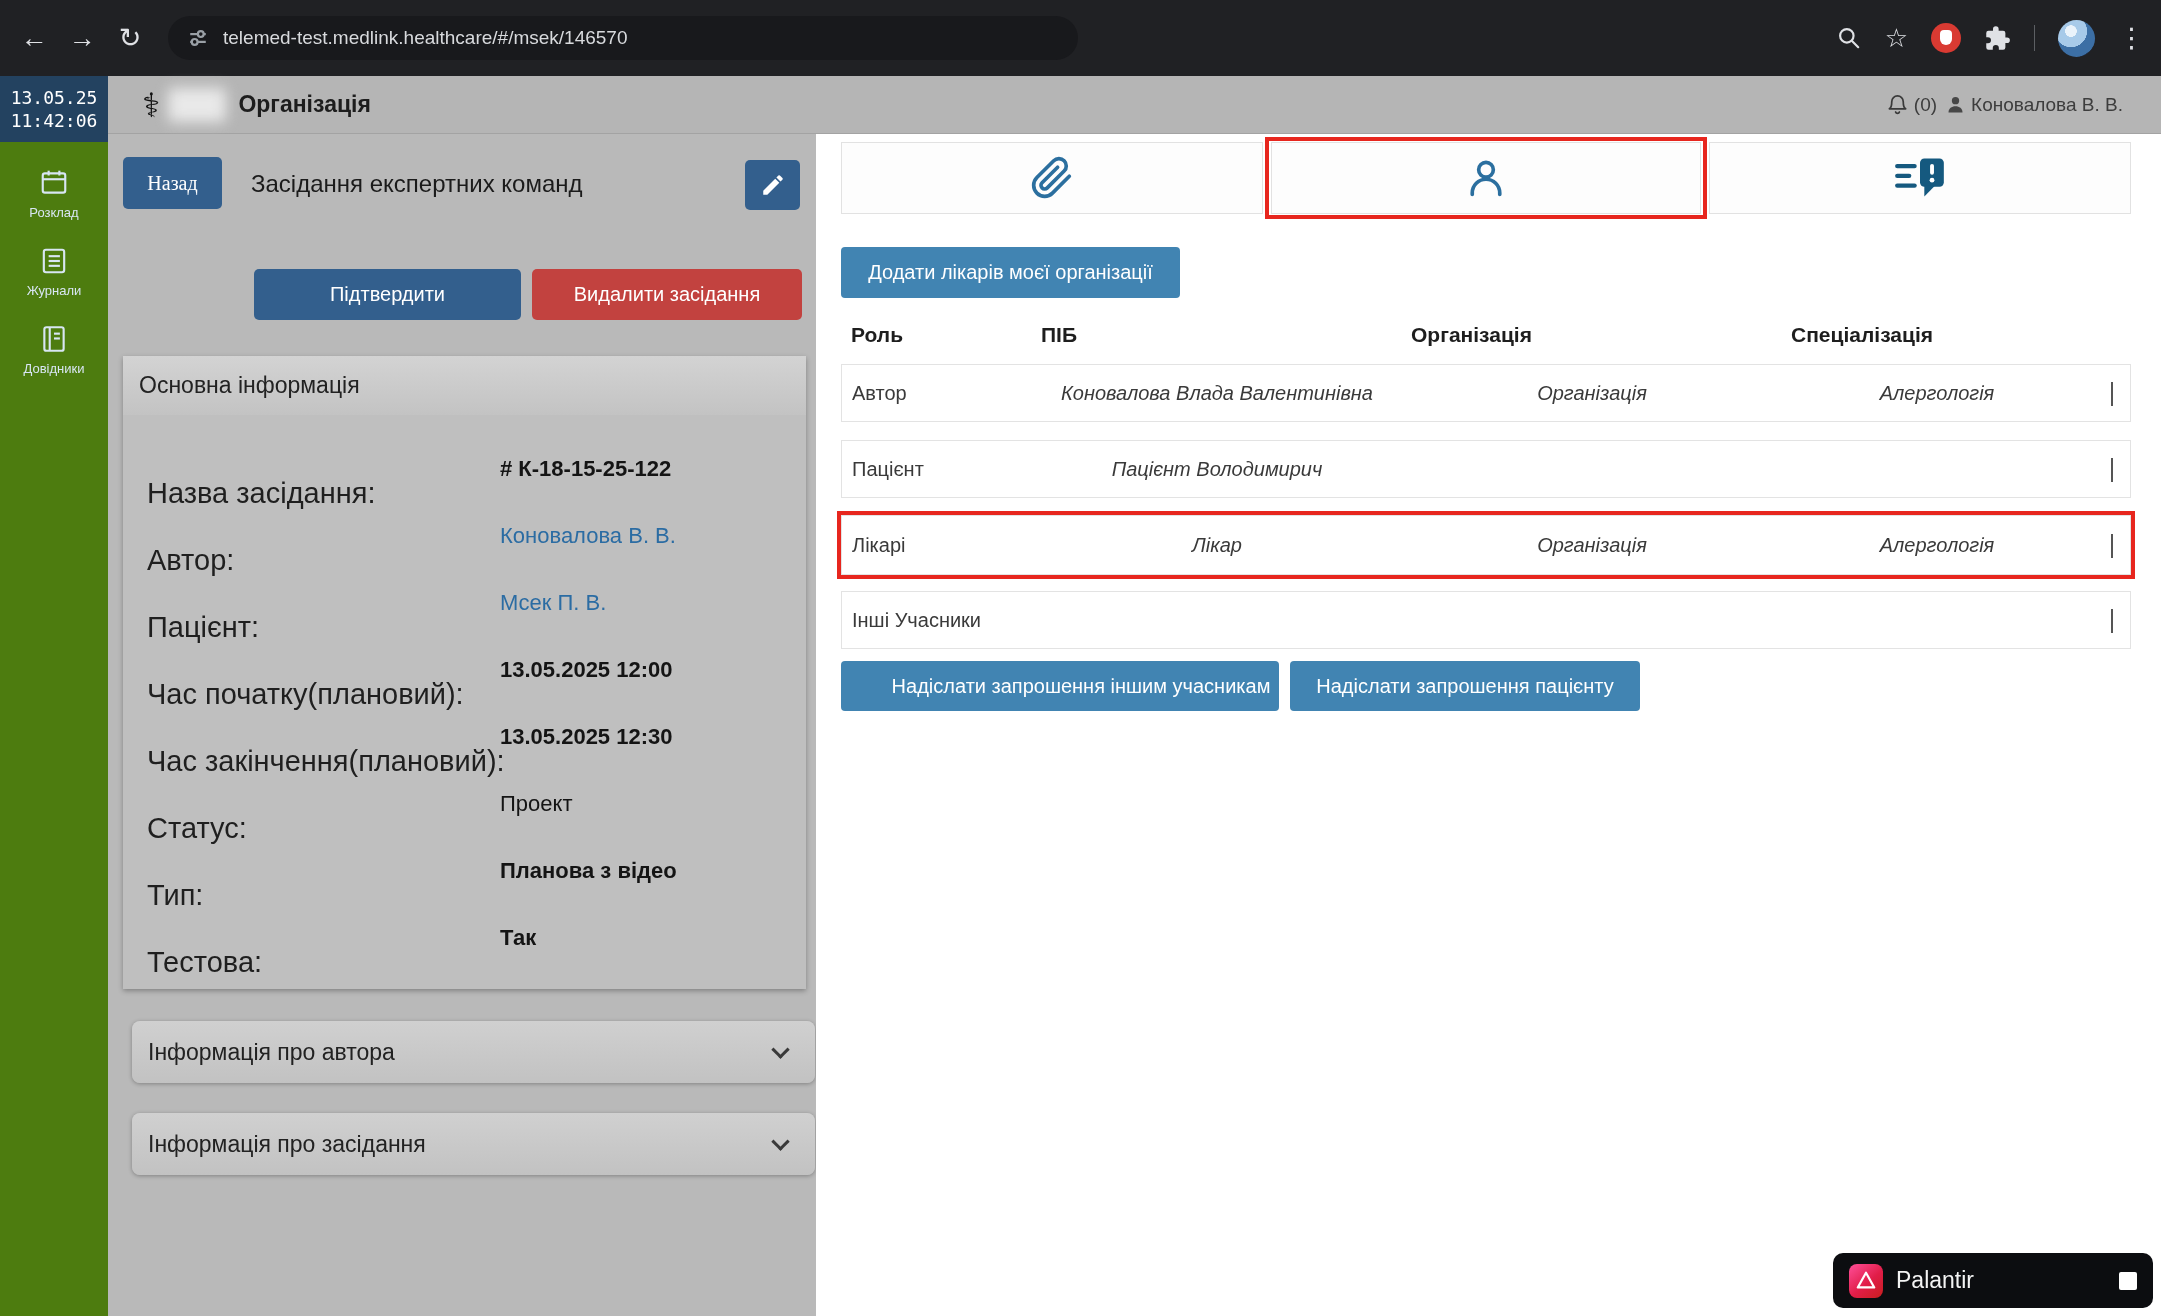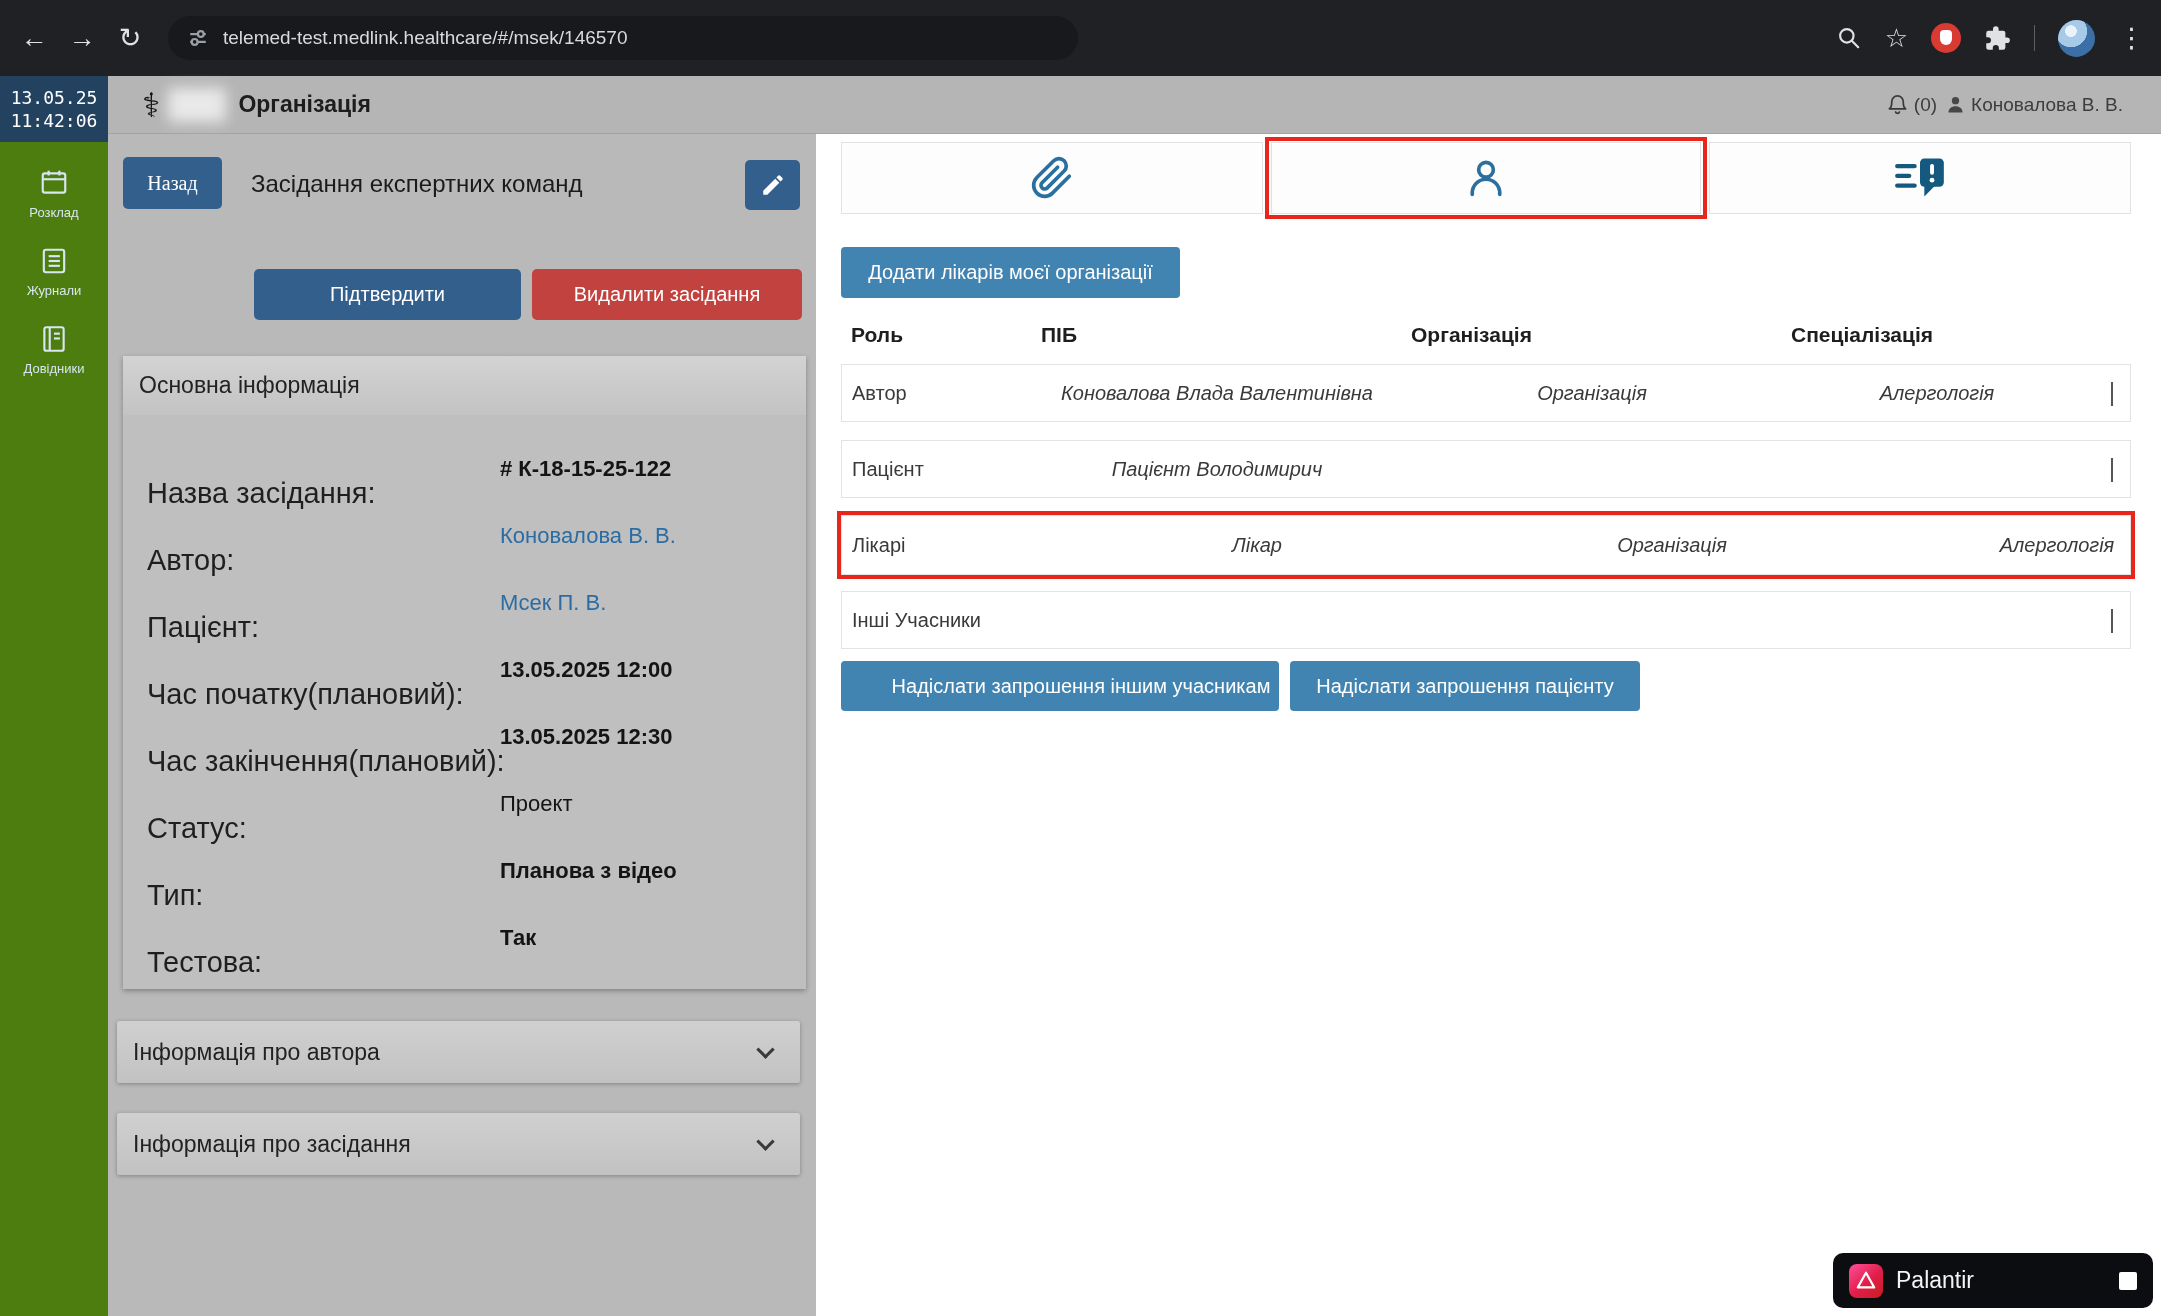--- a/index.html
+++ b/index.html
@@ -90,23 +90,23 @@
     font-size:23px; font-weight:500; color:#222222;
   }
   .kv-list { padding-top:20px; }
   .kv-row { position:relative; height:67px; }
   .kv-label { position:absolute; left:24px; top:50%; transform:translateY(-50%); font-size:29px; color:#1f1f1f;margin-top:24px; }
   .kv-value { position:absolute; left:377px; top:50%; transform:translateY(-50%); font-size:22px; color:#141414; }
   .kv-value.bold { font-weight:700; }
   .kv-value.link { color:#2b6ca3; font-weight:500; cursor:pointer; }
 
   .collapse-bar {
-    position:absolute; left:9px; width:683px; height:62px;
+    position:absolute; left:24px; width:683px; height:62px;
     background:linear-gradient(#d0d0d0,#c2c2c2); box-shadow:0 1px 4px rgba(0,0,0,.3);
-    border-radius:3px; display:flex; align-items:center; justify-content:space-between;
+    border-radius:8px; display:flex; align-items:center; justify-content:space-between;
     padding:0 28px 0 16px; font-size:23px; color:#222222; cursor:pointer;
   }
   .collapse-bar.b1 { top:887px; }
   .collapse-bar.b2 { top:979px; }
   .chev {
     width:13px; height:13px; border-right:3px solid #3a3a3a; border-bottom:3px solid #3a3a3a;
     transform:rotate(45deg) translate(-2px,-2px); flex:0 0 auto;
   }
 
   
@@ -133,21 +133,21 @@
     position:absolute; left:25px; top:180px; width:1290px; height:42px;
     font-weight:700; font-size:21px; color:#1e1e1e;
   }
   .ptable-head > span { padding-left:10px; }
   .prow {
     position:absolute; left:25px; width:1290px; height:58px;
     background:#ffffff; border:1px solid #e3e3e3; font-size:20px; color:#3a3a3a;
   }
   .prow.r1 { top:230px; }
   .prow.r2 { top:306px; }
-  .prow.r3 { top:381px; height:60px; box-shadow:0 0 0 4px #e7261e; z-index:5;gap:40px; }
+  .prow.r3 { top:381px; height:60px; box-shadow:0 0 0 4px #e7261e; z-index:5; }
   .prow.r4 { top:457px; }
   .prow .role { padding-left:10px; }
   .prow .val { justify-self:center; font-style:italic; }
   .prow .chev-cell { justify-self:center; }
   .row-chev {
     width:11px; height:11px; border-right:2.5px solid #555; border-bottom:2.5px solid #555;
     transform:rotate(45deg) translate(-2px,-2px); cursor:pointer;
   }
   .invite-others-btn { position:absolute; left:25px; top:527px; width:438px; height:50px; font-size:20px;padding-left:48px; }
   .invite-patient-btn { position:absolute; left:474px; top:527px; width:350px; height:50px; font-size:20px; }

